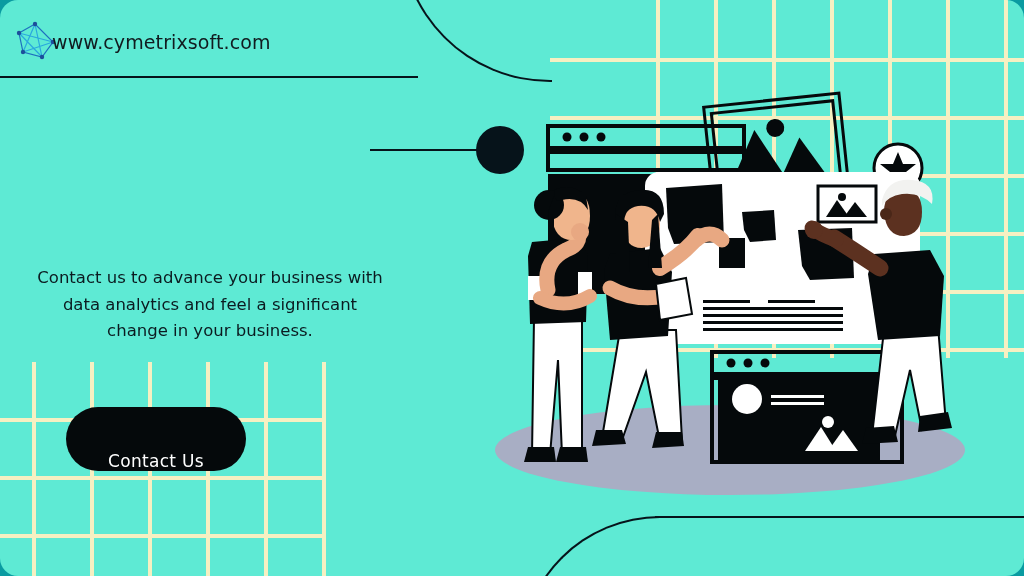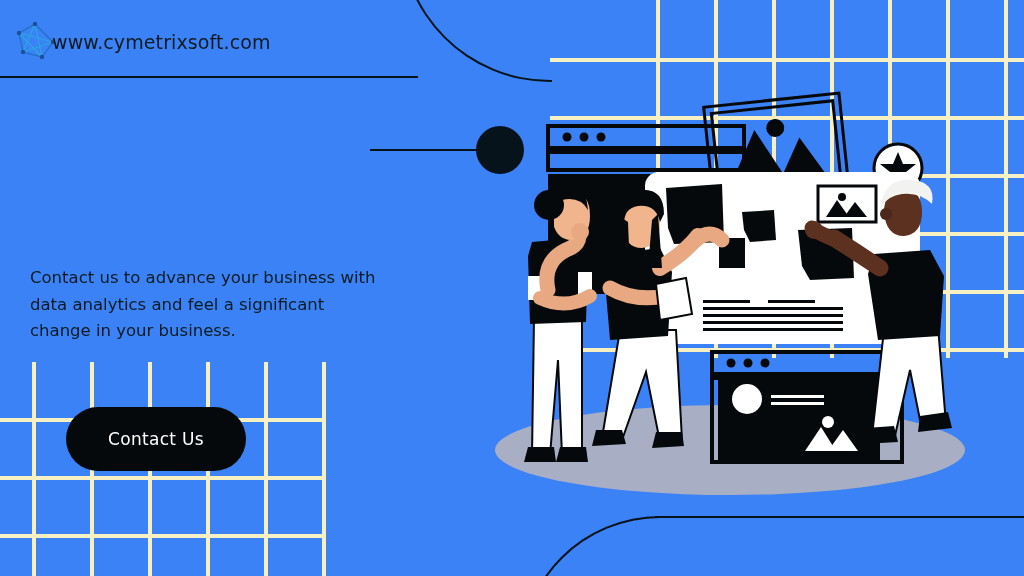--- a/index.html
+++ b/index.html
@@ -1,21 +1,21 @@
 <!DOCTYPE html>
 <html><head>
 <meta charset="utf-8">
 <style>
   html,body{margin:0;padding:0;}
   body{
     width:1024px;height:576px;overflow:hidden;
     font-family:"Liberation Sans", sans-serif;
     background:#0A9BA1;
   }
-  #stage{position:relative;width:1024px;height:576px;overflow:hidden;background:#3b82f6;}
+  #stage{position:relative;width:1024px;height:576px;overflow:hidden;background:#5eead4;border-radius:18px;}
 
   
   .grid{position:absolute;pointer-events:none;}
   .gline{position:absolute;background:#F6F0C2;}
 
   
   #brandbar{position:absolute;left:0;top:0;width:470px;height:78px;}
   #brandrule{position:absolute;left:0;top:76px;width:418px;height:2px;background:#06131A;}
   #brandcurve{position:absolute;left:400px;top:-70px;width:150px;height:150px;
     border:2px solid #06131A;border-radius:0 0 0 150px;
@@ -23,31 +23,31 @@
   #logo{position:absolute;left:14px;top:20px;width:44px;height:42px;}
   #siteurl{position:absolute;left:52px;top:31px;font-size:19px;color:#111b1f;
     letter-spacing:.1px;white-space:nowrap;font-family:"DejaVu Sans",sans-serif;}
 
   
   #headline{position:absolute;left:28px;top:97px;width:430px;
     font-size:41px;line-height:1.34;font-weight:700;color:#07131A;
     letter-spacing:-0.4px;font-family:"DejaVu Sans",sans-serif;}
   #subcopy{position:absolute;left:30px;top:265px;width:360px;
     font-size:16.5px;line-height:1.62;color:#0b1b20;
-    font-family:"DejaVu Sans",sans-serif;}
+    font-family:"DejaVu Sans",sans-serif;text-align:center;}
 
   
   #accent-rule{position:absolute;left:370px;top:149px;width:120px;height:2px;background:#06131A;}
   #accent-dot{position:absolute;left:476px;top:126px;width:48px;height:48px;border-radius:50%;background:#06131A;}
 
   
   #cta{position:absolute;left:66px;top:407px;width:180px;height:64px;
     border-radius:34px;background:#05090B;border:none;cursor:pointer;
     color:#ffffff;font-size:17px;letter-spacing:.3px;
-    font-family:"DejaVu Sans",sans-serif;display:flex;align-items:center;justify-content:center;}
+    font-family:"DejaVu Sans",sans-serif;display:flex;align-items:flex-end;justify-content:center;}
 
   
   #bottomcurve{position:absolute;left:520px;top:516px;width:140px;height:140px;
     border:2px solid #06131A;border-radius:140px 0 0 0;
     border-bottom:none;border-right:none;background:transparent;}
   #bottomrule{position:absolute;left:655px;top:516px;width:370px;height:2px;background:#06131A;}
 
   
   #illus{position:absolute;left:470px;top:0;width:554px;height:576px;}
   #illus svg{display:block;}

